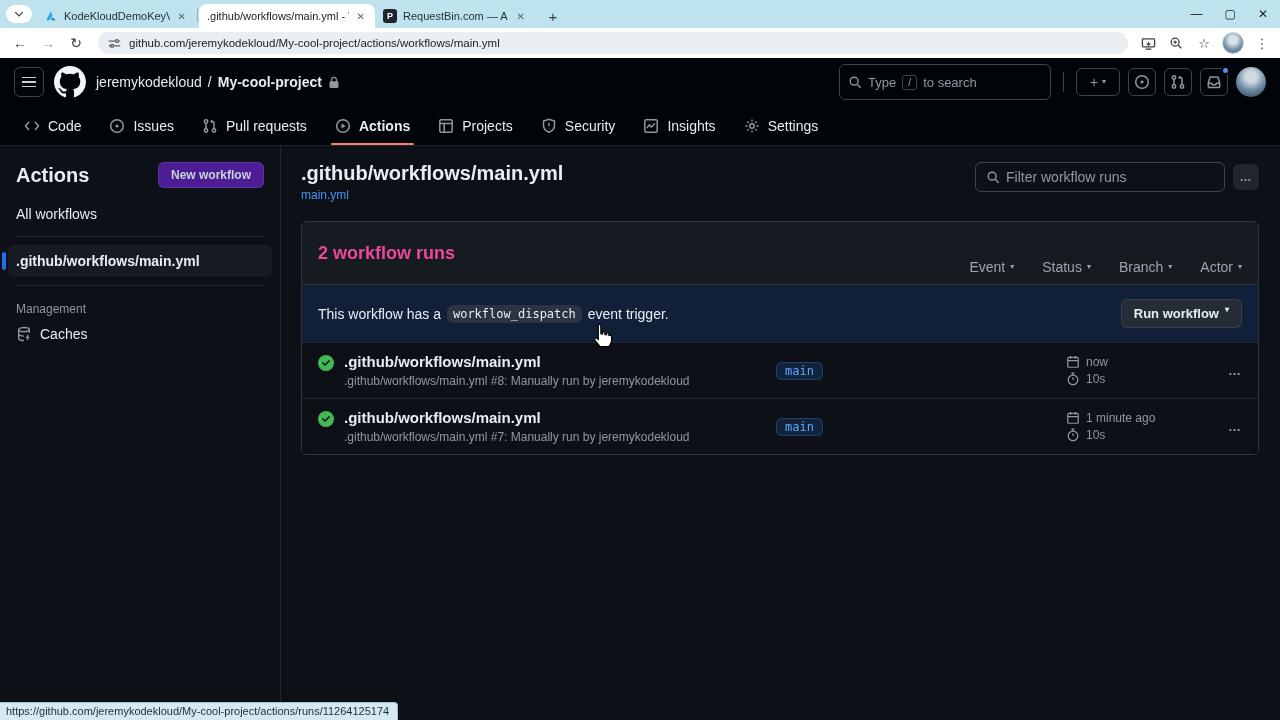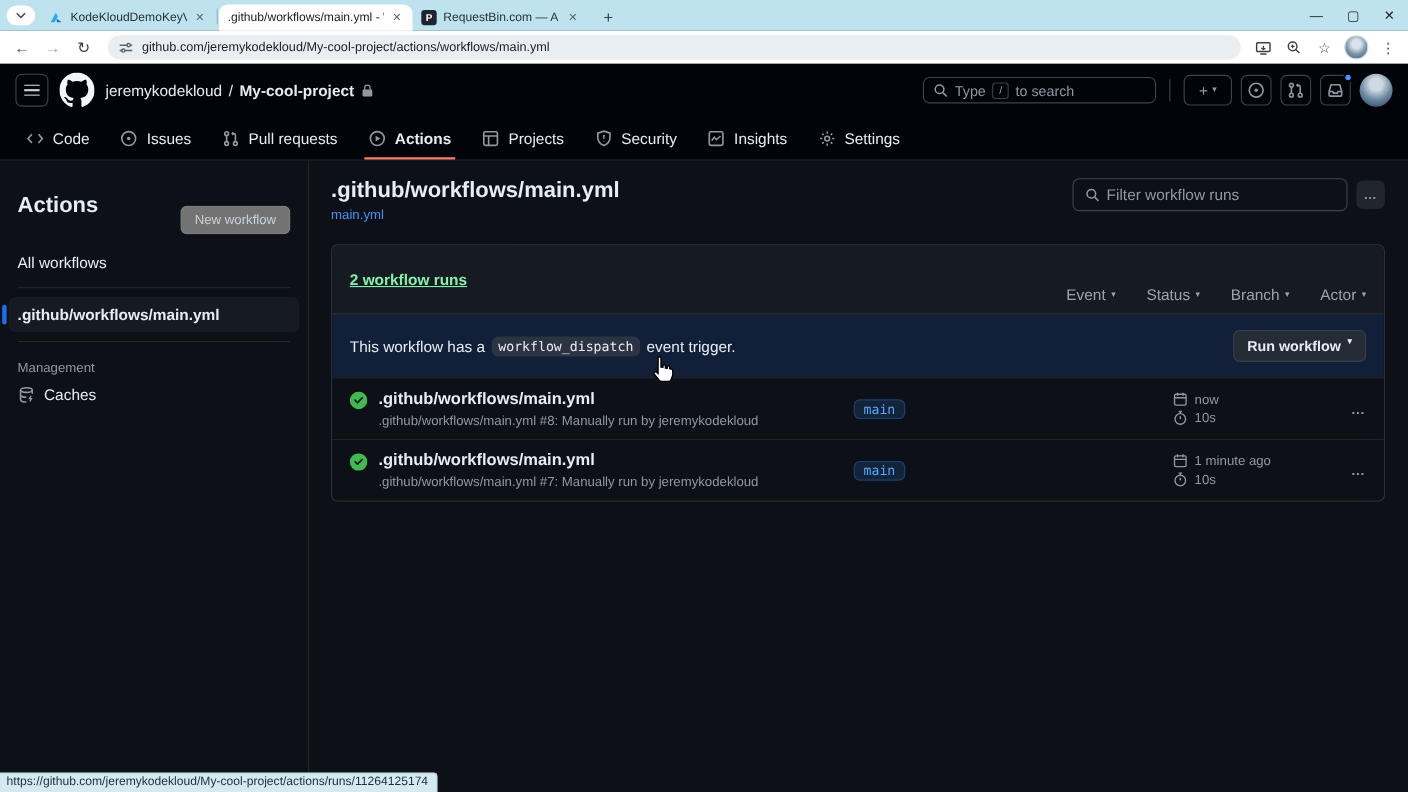--- a/index.html
+++ b/index.html
@@ -30,21 +30,21 @@
 
   
   .gh-header { height:48px; background:#010409; display:flex; align-items:center; padding:0 14px; gap:10px; }
   .hamburger { width:30px; height:30px; border:1px solid #3d444d; border-radius:6px; display:flex; flex-direction:column; justify-content:center; gap:3px; padding:0 7px; }
   .hamburger i { height:1.5px; background:#c9d1d9; display:block; }
   .gh-logo { color:#f0f6fc; display:flex; }
   .crumb { display:flex; align-items:center; gap:6px; font-size:14px; color:#e6edf3; }
   .crumb .repo { font-weight:bold; }
   .crumb .lock { color:#9198a1; display:flex; }
   .gh-right { margin-left:auto; display:flex; align-items:center; gap:8px; }
-  .gh-search { width:212px; height:24px; border:1px solid #3d444d; border-radius:6px; display:flex; align-items:center; gap:6px; padding:0 8px; color:#9198a1; font-size:13px; }
+  .gh-search { width:212px; height:36px; border:1px solid #3d444d; border-radius:6px; display:flex; align-items:center; gap:6px; padding:0 8px; color:#9198a1; font-size:13px; }
   .kbd { border:1px solid #3d444d; border-radius:3px; font-size:10px; width:15px; height:15px; display:flex; align-items:center; justify-content:center; color:#9198a1; }
   .gh-vr { width:1px; height:20px; background:#3d444d; margin:0 4px; }
   .gh-btn { height:28px; border:1px solid #3d444d; border-radius:6px; display:flex; align-items:center; justify-content:center; color:#9198a1; background:transparent; gap:4px; }
   .gh-btn.sq { width:28px; }
   .gh-btn.plus { width:44px; font-size:14px; }
   .caret { font-size:8px; line-height:1; }
   .inbox-wrap { position:relative; }
   .dot { position:absolute; top:-3px; right:-3px; width:9px; height:9px; border-radius:50%; background:#4493f8; border:2px solid #010409; }
   .gh-avatar { width:30px; height:30px; border-radius:50%; background:radial-gradient(circle at 50% 32%, #cfd9e2 22%, #6e8ba1 55%, #243c52); }
 
@@ -53,21 +53,21 @@
   .gh-tab { display:flex; align-items:center; gap:8px; padding:0 14px; font-size:14px; color:#e6edf3; position:relative; }
   .gh-tab svg, .gh-tab .gicon { color:#9198a1; }
   .gh-tab.active { font-weight:bold; }
   .gh-tab.active::after { content:""; position:absolute; left:10px; right:10px; bottom:0; height:2px; border-radius:2px; background:#f78166; }
 
   
   .content { display:flex; height:574px; }
   .sidebar { width:281px; border-right:1px solid #21262d; padding-top:16px; flex:0 0 auto; }
   .sb-head { display:flex; align-items:center; justify-content:space-between; padding:0 16px 12px; }
   .sb-title { font-size:20px; font-weight:bold; color:#e6edf3; }
-  .sb-newwf { font-size:12px; font-weight:normal; color:#c9d1d9; background:#737373; border:1px solid rgba(240,246,252,0.1); border-radius:6px; padding:5px 12px;margin-top:25px; }
+  .sb-newwf { font-size:12px; font-weight:bold; color:#c9d1d9; background:#4c1d95; border:1px solid rgba(240,246,252,0.1); border-radius:6px; padding:5px 12px; }
   .sb-item { margin:0 8px; padding:6px 8px; font-size:14px; color:#e6edf3; border-radius:6px; }
   .sb-item.selected { background:#161b22; font-weight:bold; position:relative; padding:8px 8px; }
   .sb-item.selected::before { content:""; position:absolute; left:-6px; top:7px; bottom:7px; width:4px; border-radius:3px; background:#1f6feb; }
   .sb-divider { height:1px; background:#21262d; margin:8px 16px; }
   .sb-section { font-size:12px; color:#9198a1; padding:8px 16px 4px; }
   .sb-mgmt { display:flex; align-items:center; gap:8px; padding:6px 16px; font-size:14px; color:#e6edf3; }
   .sb-mgmt .gicon { color:#9198a1; display:flex; }
   .sb-mgmt .ext { margin-left:auto; color:#9198a1; font-size:13px; }
 
   .main { flex:1; padding:16px 21px 0 20px; position:relative; }
@@ -75,21 +75,21 @@
   .wf-title { font-size:20px; font-weight:600; color:#e6edf3; }
   .wf-file { font-size:12px; color:#4493f8; text-decoration:none; display:inline-block; margin-top:3px; }
   .filter-row { display:flex; align-items:center; gap:8px; }
   .filter-input { width:250px; height:30px; border:1px solid #3d444d; border-radius:6px; display:flex; align-items:center; gap:6px; padding:0 10px; color:#9198a1; }
   .filter-input input { background:transparent; border:none; outline:none; color:#15803d; font-size:14px; width:100%; font-family:"Liberation Sans",sans-serif; }
   .filter-input input::placeholder { color:#9198a1; }
   .kebab-btn { width:26px; height:26px; border-radius:6px; background:#21262d; color:#9198a1; display:flex; align-items:center; justify-content:center; font-weight:bold; letter-spacing:1px; font-size:12px; }
 
   .panel { margin-top:18px; border:1px solid #30363d; border-radius:6px; overflow:hidden; }
   .panel-head { background:#161b22; display:flex; align-items:center; padding:9px 16px; border-bottom:1px solid #30363d; }
-  .runs-count { font-size:14px; font-weight:bold; color:#86efac;text-decoration:underline; }
+  .runs-count { font-size:18px; font-weight:bold; color:#ec4899; }
   .filters { margin-left:auto; display:flex; gap:28px;margin-top:28px; }
   .fdrop { font-size:14px; color:#9aa4af; display:flex; align-items:center; gap:5px; }
 
   .banner { background:#121f38; display:flex; align-items:center; padding:14px 16px; }
   .banner-text { font-size:14px; color:#e6edf3; display:flex; align-items:center; gap:6px; }
   .code-chip { font-family:"DejaVu Sans Mono", monospace; font-size:12px; background:#2c3443; border-radius:6px; padding:2px 6px; color:#e6edf3; }
   .run-wf-btn { margin-left:auto; background:#262c36; border:1px solid rgba(240,246,252,0.1); color:#e6edf3; font-size:13px; font-weight:bold; border-radius:6px; padding:6px 12px; display:flex; align-items:flex-start; gap:6px; }
 
   .run-row { display:flex; align-items:center; padding:10px 16px; border-top:1px solid #21262d; background:#0d1117; }
   .run-main { flex:0 0 458px; display:flex; gap:10px; }

